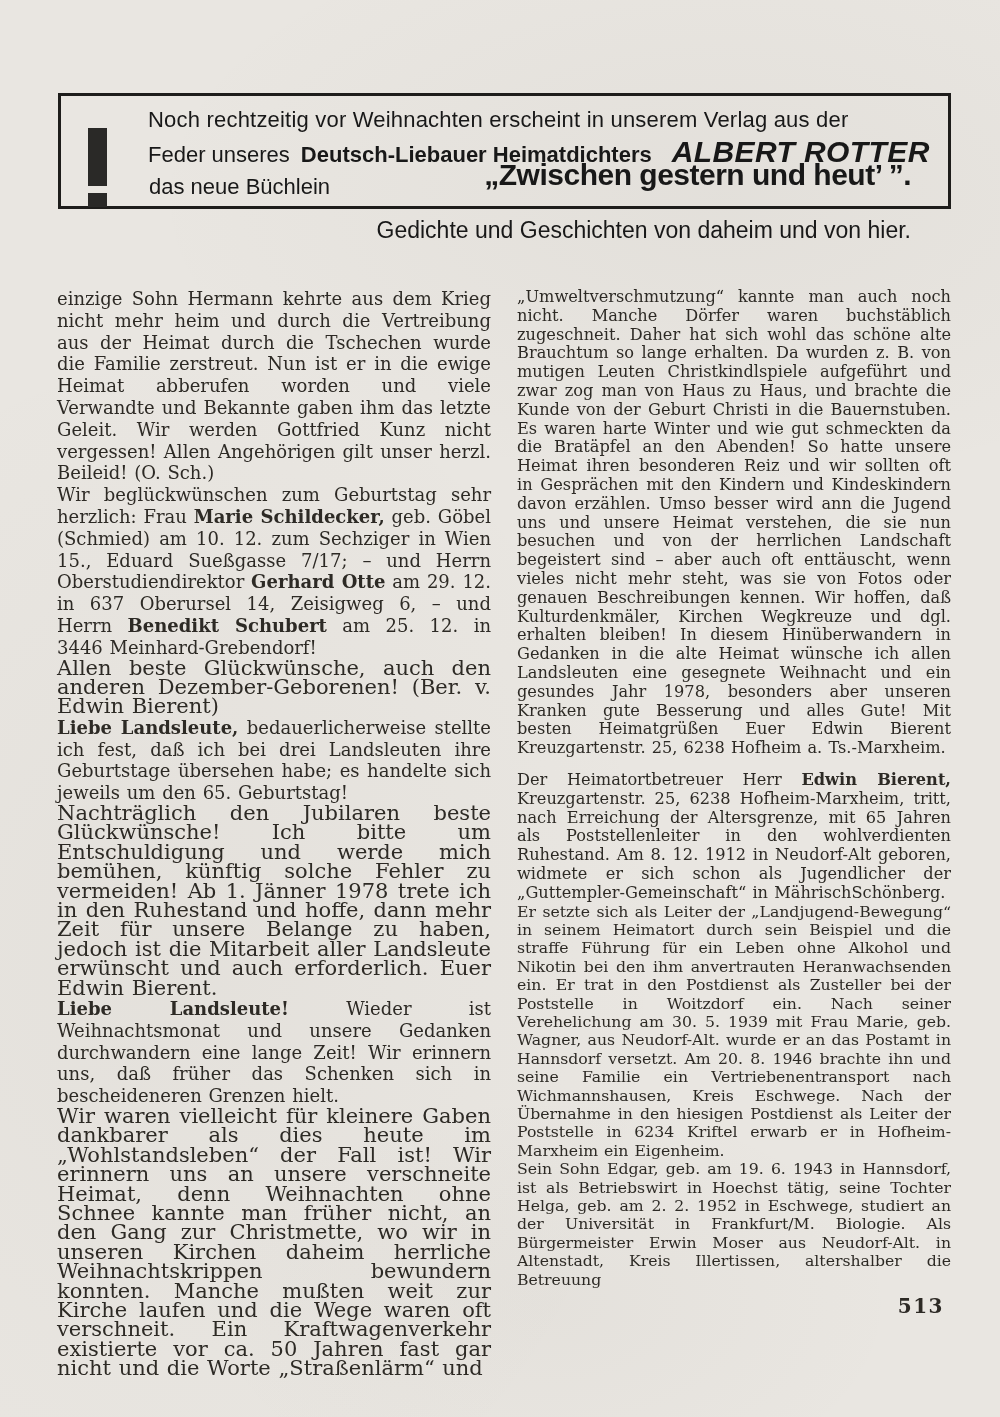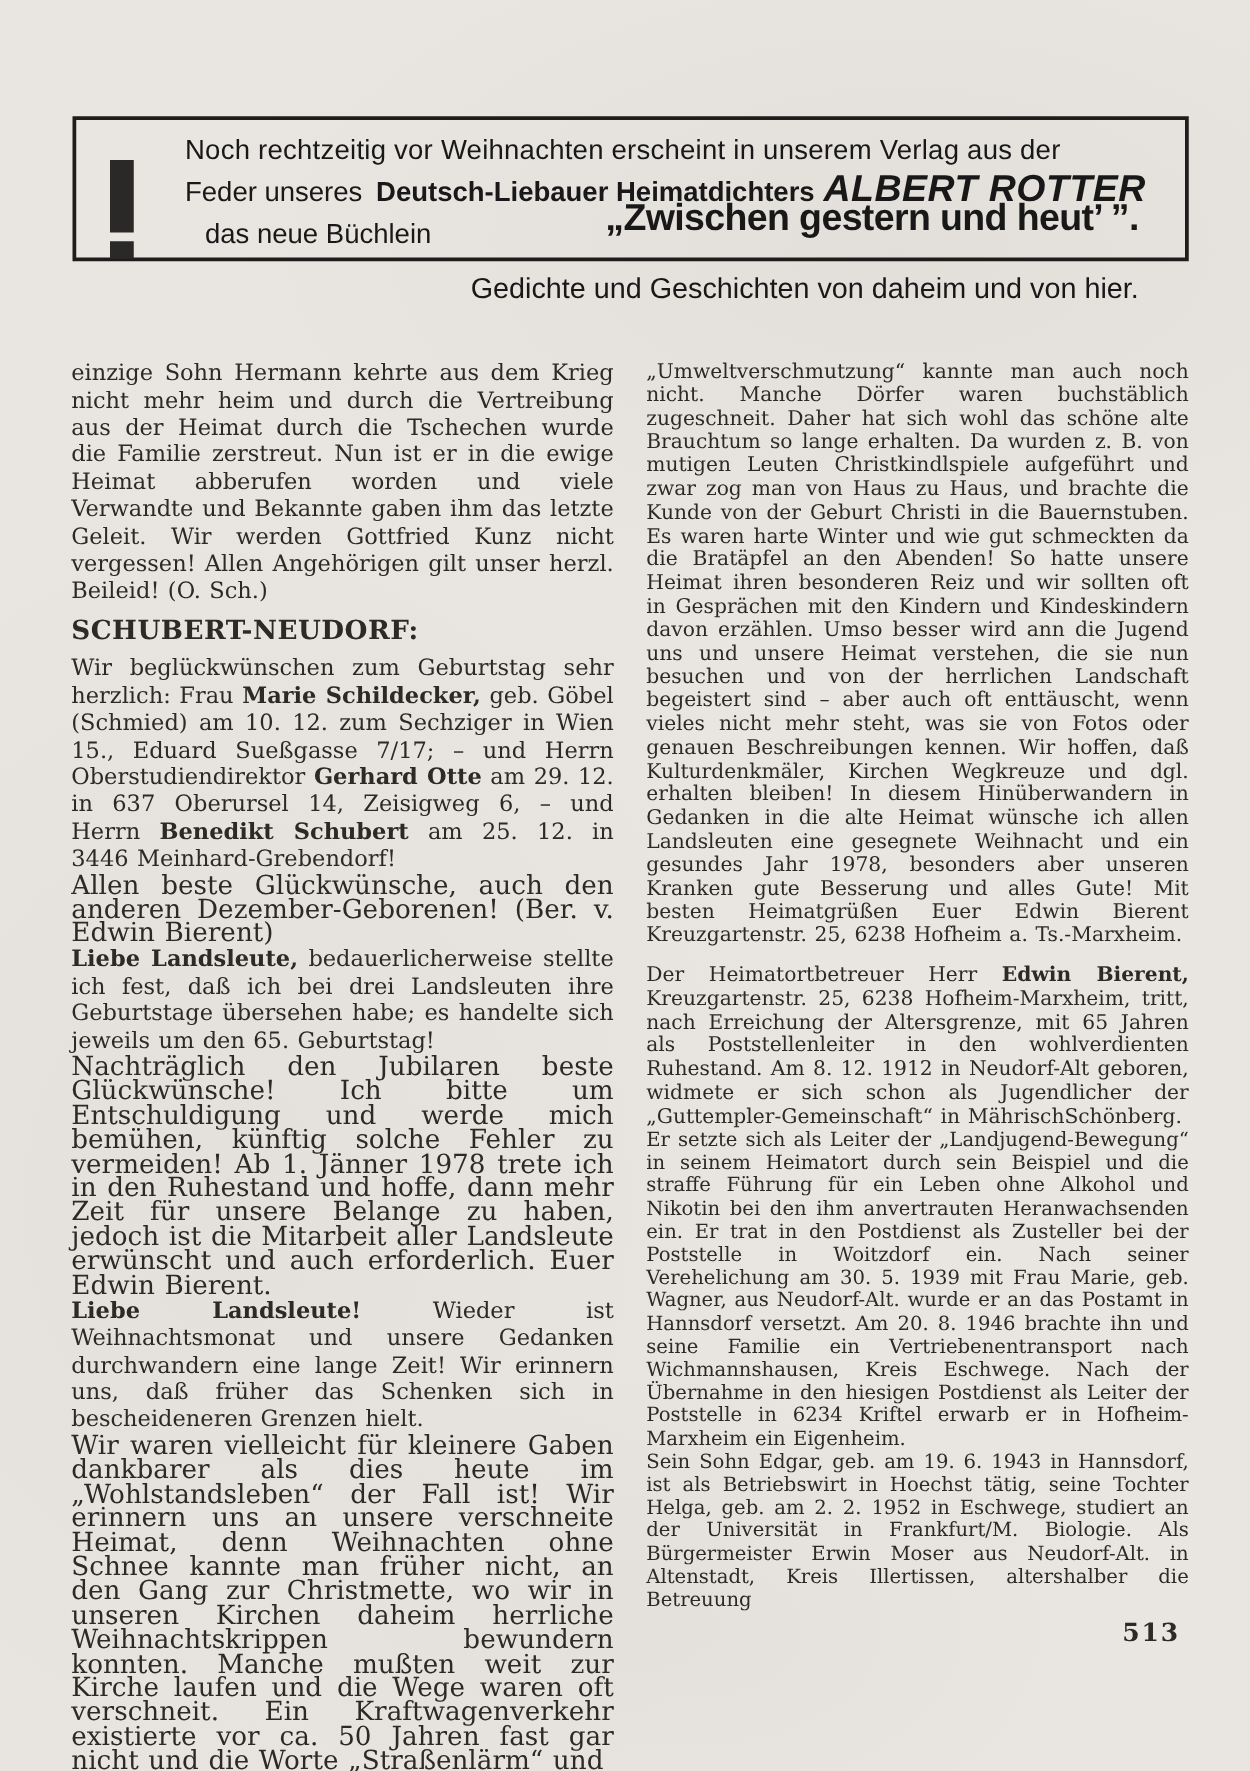--- a/index.html
+++ b/index.html
@@ -23,23 +23,23 @@
     position:absolute; left:58px; top:93px; width:893px; height:116px;
     border:3px solid #1e1d1b;
     font-family:"Liberation Sans", sans-serif; color:#181818;
   }
   .excl { position:absolute; left:27px; top:32px; width:19px; }
   .excl .bar { display:block; width:19px; height:58px; background:#2a2927; }
   .excl .dot { display:block; width:19px; height:14px; background:#2a2927; margin-top:7px; }
   .ad-l1 { position:absolute; left:87px; top:11px;  font-size:22px; letter-spacing:.2px; white-space:nowrap; }
   .ad-l2 { position:absolute; left:87px; top:39px;  display:flex; align-items:baseline; white-space:nowrap;justify-content:space-between; }
   .ad-l2 .reg  { font-size:22px; margin-right:11px; }
-  .ad-l2 .bld  { font-size:22px; font-weight:bold; margin-right:7px; }
+  .ad-l2 .bld  { font-size:22px; font-weight:bold; margin-right:20px; }
   .ad-l2 .auth { font-size:30px; font-weight:bold; letter-spacing:.4px;font-style:italic; }
-  .ad-l3 { position:absolute; left:103px; top:78px;  font-size:22px; white-space:nowrap; }
+  .ad-l3 { position:absolute; left:88px; top:78px;  font-size:22px; white-space:nowrap; }
   .ad-title {
     position:absolute; right:37px; top:62px;
     font-size:30px; font-weight:bold; letter-spacing:-.5px; white-space:nowrap;margin-left:38px;
   }
   .ad-sub { position:absolute; right:37px; top:121px; font-size:23px; white-space:nowrap; }
 
   
   .col { position:absolute; top:288px; width:434px; text-align:justify; word-spacing:1px; }
   .col-left  { left:57px; }
   .col-right { left:517px; }
@@ -75,21 +75,20 @@
       <span class="bld">Deutsch-Liebauer Heimatdichters</span>
       <span class="auth">ALBERT ROTTER</span>
     </div>
     <div class="ad-l3">das neue Büchlein</div>
     <div class="ad-title">„Zwischen gestern und heut’ ”.</div>
     <div class="ad-sub">Gedichte und Geschichten von daheim und von hier.</div>
   </div>
 
   <div class="col col-left">
     <p class="pn"><span>einzige Sohn Hermann kehrte aus dem Krieg nicht mehr heim und durch die Vertreibung aus der Heimat durch die Tschechen wurde die Familie zerstreut. Nun ist er in die ewige Heimat abberufen worden und viele Verwandte und Bekannte gaben ihm das letzte Geleit. Wir werden Gottfried Kunz nicht vergessen! Allen Angehörigen gilt unser herzl. Beileid! (O. Sch.)</span></p>
-    <h2 class="sec-h">SCHUBERT-NEUDORF:</h2>
     <p class="pn"><span>Wir beglückwünschen zum Geburtstag sehr herzlich: Frau </span><b>Marie Schildecker,</b><span> geb. Göbel (Schmied) am 10. 12. zum Sechziger in Wien 15., Eduard Sueßgasse 7/17; – und Herrn Oberstudiendirektor </span><b>Gerhard Otte</b><span> am 29. 12. in 637 Oberursel 14, Zeisigweg 6, – und Herrn </span><b>Benedikt Schubert</b><span> am 25. 12. in 3446 Meinhard-Grebendorf!</span></p>
     <p class="ps"><span>Allen beste Glückwünsche, auch den anderen Dezember-Geborenen! (Ber. v. Edwin Bierent)</span></p>
     <p class="pn"><b>Liebe Landsleute,</b><span> bedauerlicherweise stellte ich fest, daß ich bei drei Landsleuten ihre Geburtstage übersehen habe; es handelte sich jeweils um den 65. Geburtstag!</span></p>
     <p class="ps"><span>Nachträglich den Jubilaren beste Glückwünsche! Ich bitte um Entschuldigung und werde mich bemühen, künftig solche Fehler zu vermeiden! Ab 1. Jänner 1978 trete ich in den Ruhestand und hoffe, dann mehr Zeit für unsere Belange zu haben, jedoch ist die Mitarbeit aller Landsleute erwünscht und auch erforderlich. Euer Edwin Bierent.</span></p>
     <p class="pn"><b>Liebe Landsleute!</b><span> Wieder ist Weihnachtsmonat und unsere Gedanken durchwandern eine lange Zeit! Wir erinnern uns, daß früher das Schenken sich in bescheideneren Grenzen hielt.</span></p>
     <p class="ps"><span>Wir waren vielleicht für kleinere Gaben dankbarer als dies heute im „Wohlstandsleben“ der Fall ist! Wir erinnern uns an unsere verschneite Heimat, denn Weihnachten ohne Schnee kannte man früher nicht, an den Gang zur Christmette, wo wir in unseren Kirchen daheim herrliche Weihnachtskrippen bewundern konnten. Manche mußten weit zur Kirche laufen und die Wege waren oft verschneit. Ein Kraftwagenverkehr existierte vor ca. 50 Jahren fast gar nicht und die Worte „Straßenlärm“ und</span></p>
   </div>
 
   <div class="col col-right">
     <p class="rn"><span>„Umweltverschmutzung“ kannte man auch noch nicht. Manche Dörfer waren buchstäblich zugeschneit. Daher hat sich wohl das schöne alte Brauchtum so lange erhalten. Da wurden z. B. von mutigen Leuten Christkindlspiele aufgeführt und zwar zog man von Haus zu Haus, und brachte die Kunde von der Geburt Christi in die Bauernstuben. Es waren harte Winter und wie gut schmeckten da die Bratäpfel an den Abenden! So hatte unsere Heimat ihren besonderen Reiz und wir sollten oft in Gesprächen mit den Kindern und Kindeskindern davon erzählen. Umso besser wird ann die Jugend uns und unsere Heimat verstehen, die sie nun besuchen und von der herrlichen Landschaft begeistert sind – aber auch oft enttäuscht, wenn vieles nicht mehr steht, was sie von Fotos oder genauen Beschreibungen kennen. Wir hoffen, daß Kulturdenkmäler, Kirchen Wegkreuze und dgl. erhalten bleiben! In diesem Hinüberwandern in Gedanken in die alte Heimat wünsche ich allen Landsleuten eine gesegnete Weihnacht und ein gesundes Jahr 1978, besonders aber unseren Kranken gute Besserung und alles Gute! Mit besten Heimatgrüßen Euer Edwin Bierent Kreuzgartenstr. 25, 6238 Hofheim a. Ts.-Marxheim.</span></p>

